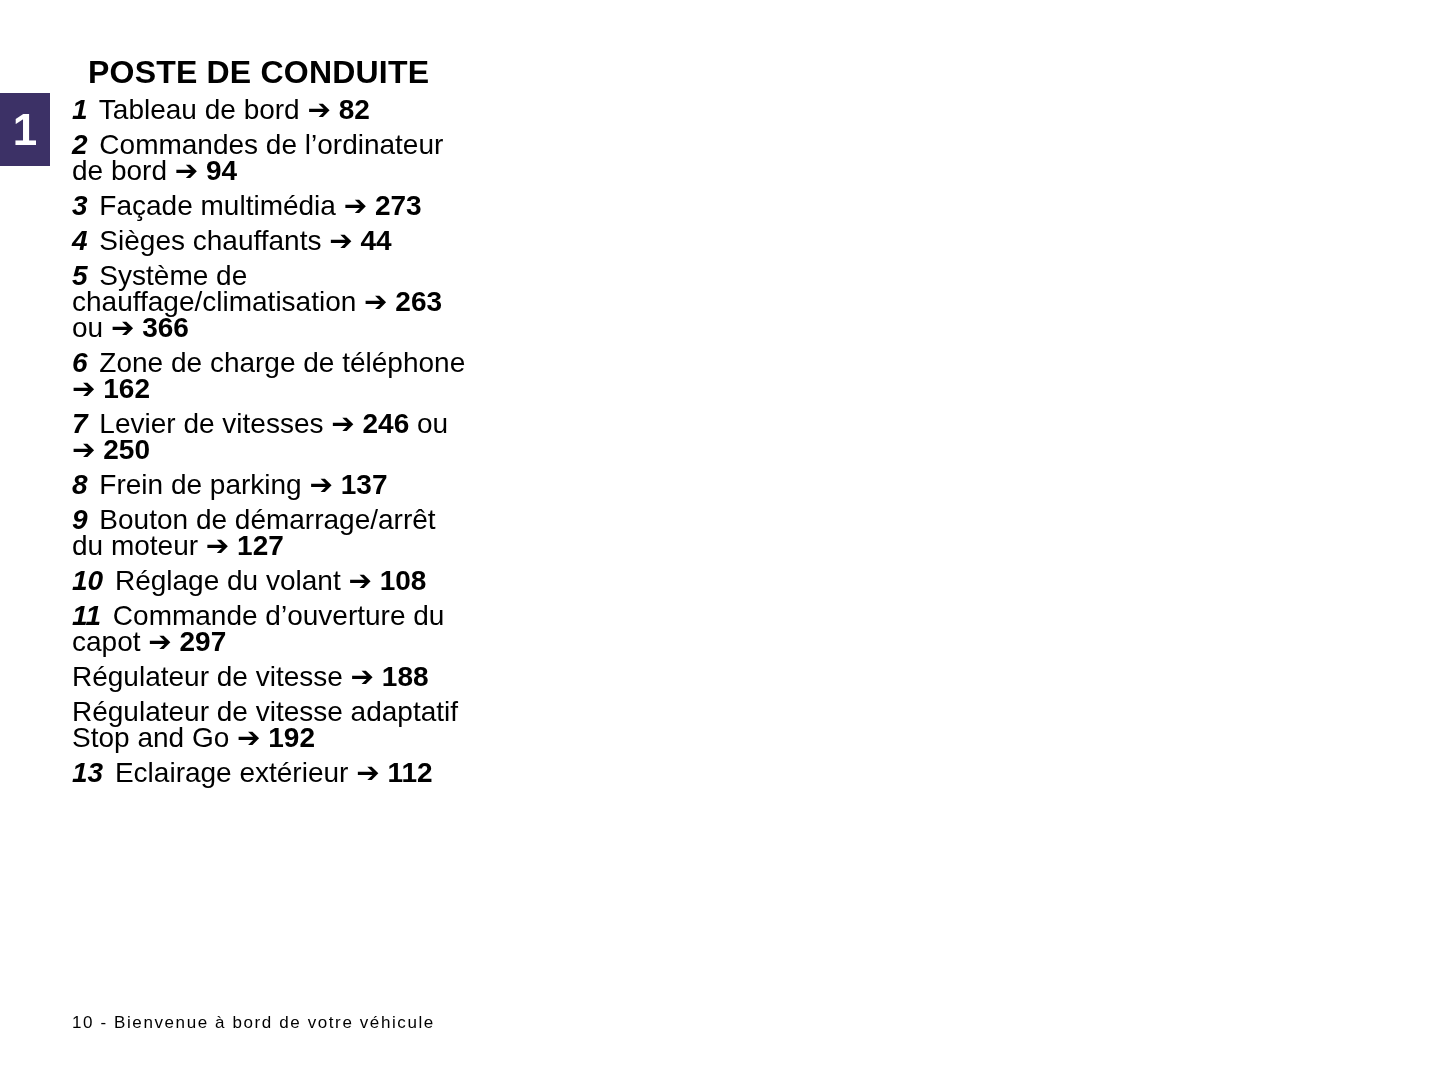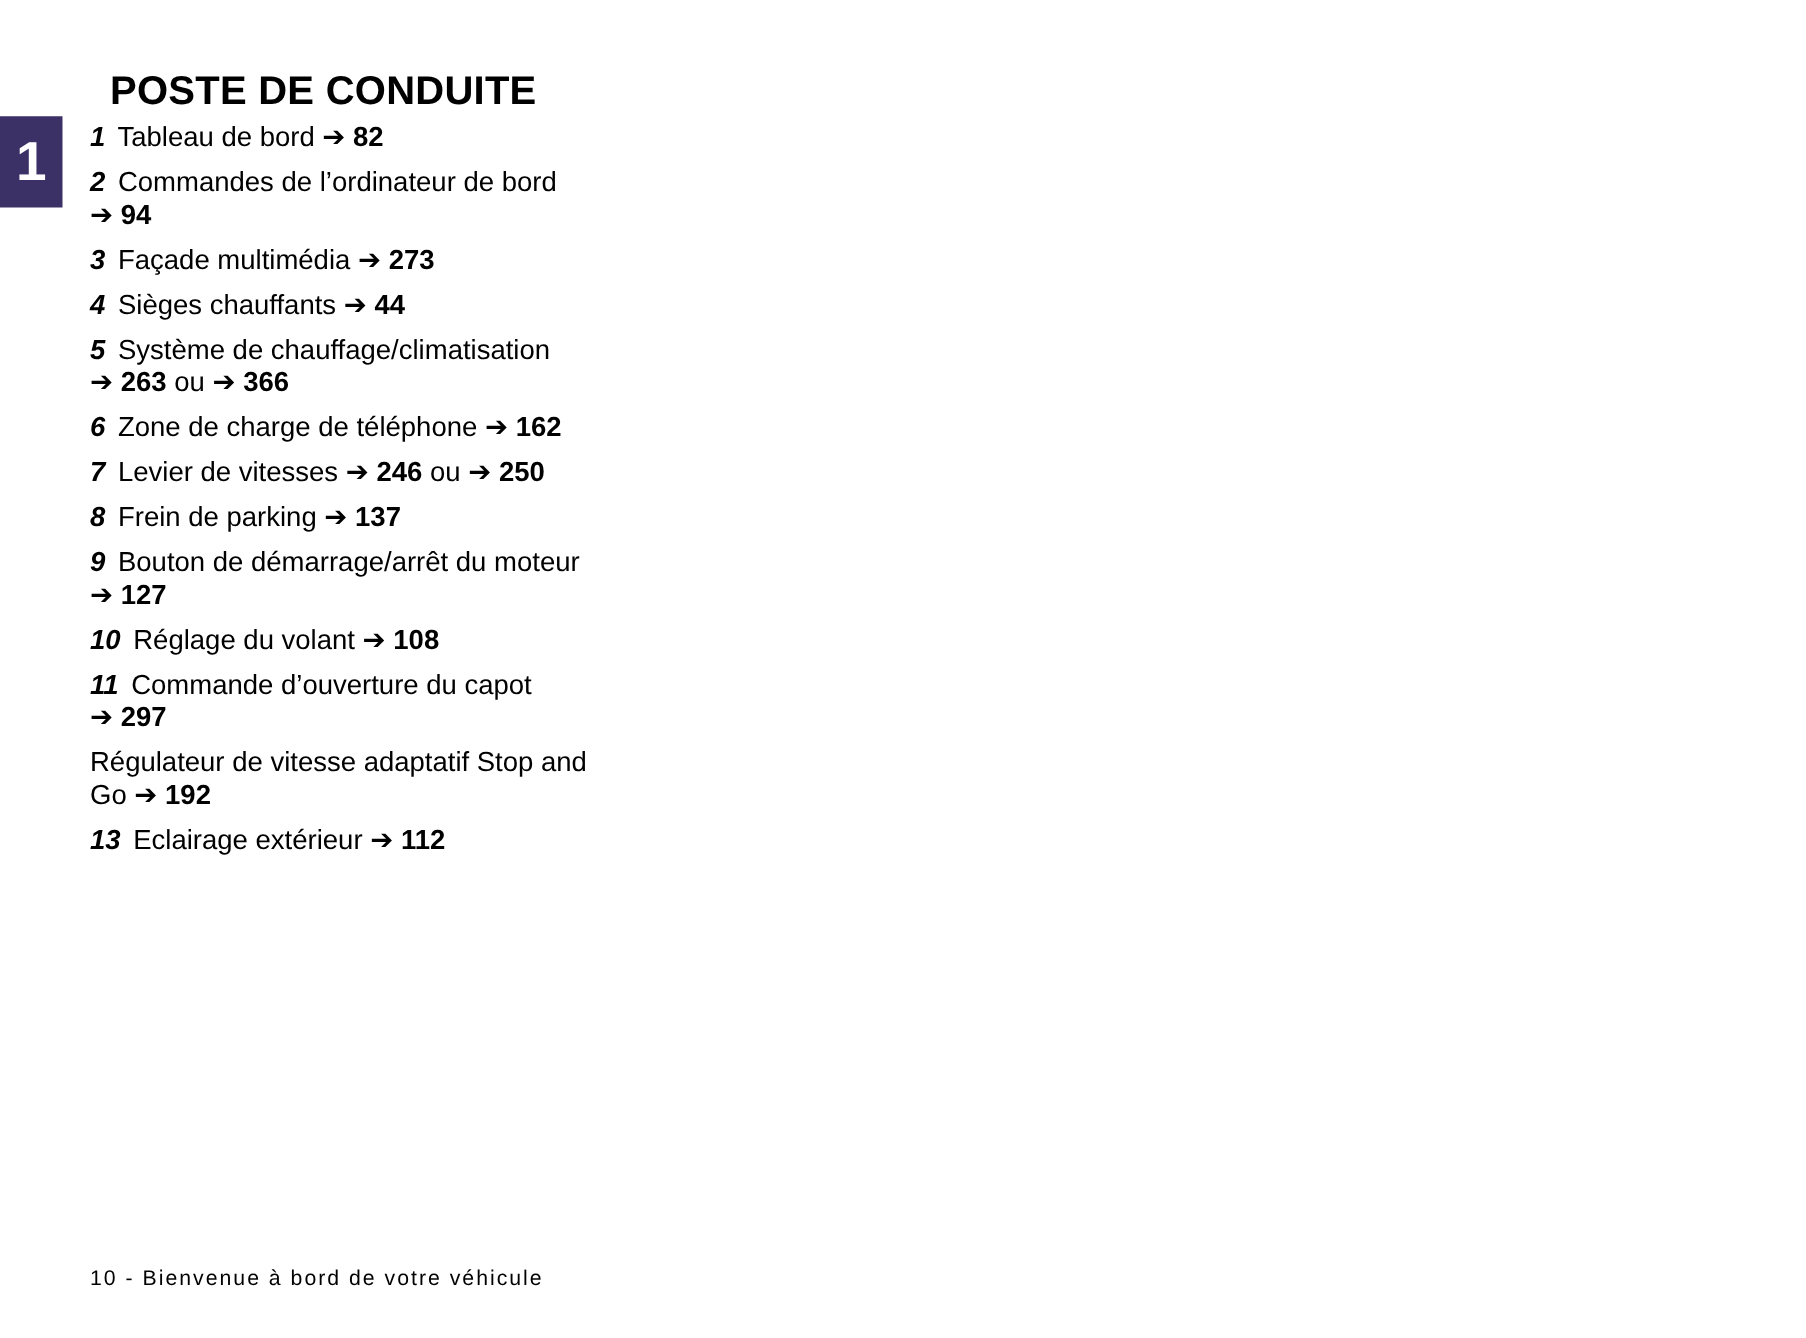--- a/index.html
+++ b/index.html
@@ -39,21 +39,21 @@
     line-height: 32px;
     font-weight: bold;
     letter-spacing: 0.2px;
     white-space: nowrap;
   }
   .items {
     position: absolute;
     left: 72px;
     top: 97px;
     width: 400px;
-    font-size: 22px;
+    font-size: 28px;
     line-height: 26px;
   }
   .item {
     margin: 0 0 9px 0;
   }
   .num {
     font-style: italic;
     font-weight: bold;
     margin-right: 4px;
   }
@@ -87,19 +87,20 @@
       <div class="item"><span class="num">2</span> <span>Commandes de l’ordinateur de bord</span> <span class="arrow">➔</span>&nbsp;<span class="pg">94</span></div>
       <div class="item"><span class="num">3</span> <span>Façade multimédia</span> <span class="arrow">➔</span>&nbsp;<span class="pg">273</span></div>
       <div class="item"><span class="num">4</span> <span>Sièges chauffants</span> <span class="arrow">➔</span>&nbsp;<span class="pg">44</span></div>
       <div class="item"><span class="num">5</span> <span>Système de chauffage/climatisation</span> <span class="arrow">➔</span>&nbsp;<span class="pg">263</span> <span>ou</span> <span class="arrow">➔</span>&nbsp;<span class="pg">366</span></div>
       <div class="item"><span class="num">6</span> <span>Zone de charge de téléphone</span> <span class="arrow">➔</span>&nbsp;<span class="pg">162</span></div>
       <div class="item"><span class="num">7</span> <span>Levier de vitesses</span> <span class="arrow">➔</span>&nbsp;<span class="pg">246</span> <span>ou</span> <span class="arrow">➔</span>&nbsp;<span class="pg">250</span></div>
       <div class="item"><span class="num">8</span> <span>Frein de parking</span> <span class="arrow">➔</span>&nbsp;<span class="pg">137</span></div>
       <div class="item"><span class="num">9</span> <span>Bouton de démarrage/arrêt du moteur</span> <span class="arrow">➔</span>&nbsp;<span class="pg">127</span></div>
       <div class="item"><span class="num">10</span> <span>Réglage du volant</span> <span class="arrow">➔</span>&nbsp;<span class="pg">108</span></div>
       <div class="item"><span class="num">11</span> <span>Commande d’ouverture du capot</span> <span class="arrow">➔</span>&nbsp;<span class="pg">297</span></div>
+      <div class="item"><span>Régulateur de vitesse</span> <span class="arrow">➔</span>&nbsp;<span class="pg">188</span></div>
       <div class="item"><span>Régulateur de vitesse adaptatif Stop and Go</span> <span class="arrow">➔</span>&nbsp;<span class="pg">192</span></div>
       <div class="item"><span class="num">13</span> <span>Eclairage extérieur</span> <span class="arrow">➔</span>&nbsp;<span class="pg">112</span></div>
     </div>
 
   <div class="page-footer">10 - Bienvenue à bord de votre véhicule</div>
 
 </div>
 
 </body></html>

